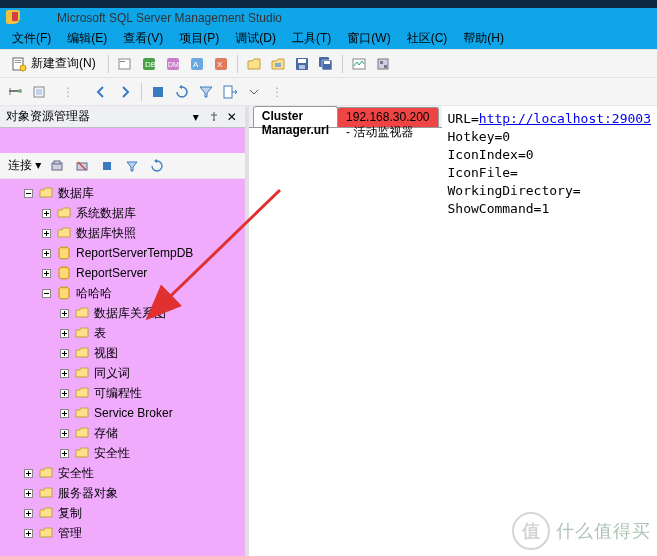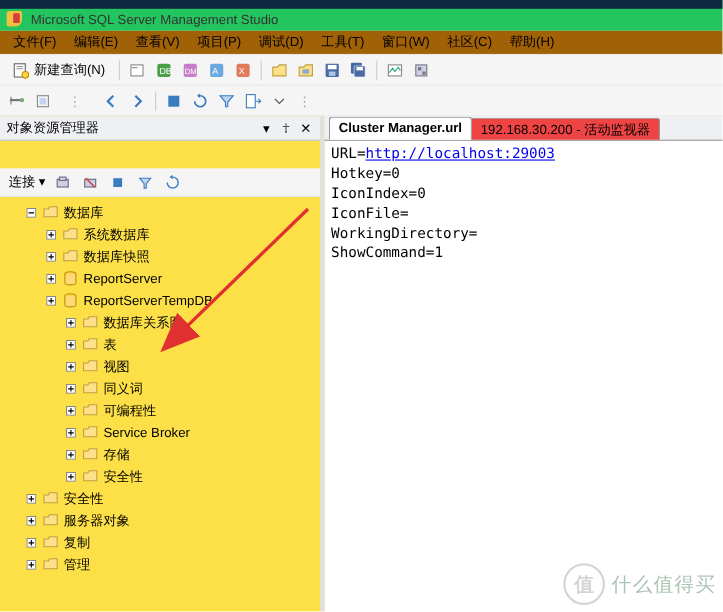--- a/index.html
+++ b/index.html
@@ -8,25 +8,26 @@
     font-family: "Microsoft YaHei", "Segoe UI", Tahoma, sans-serif;
     font-size: 12px;
     background: #fff;
     width: 657px;
     height: 556px;
     overflow: hidden;
     position: relative;
   }
   .titlebar {
     height: 28px;
-    background: #22c55e;
+    background: #0ea5e9;
     display: flex;
     align-items: center;
     padding: 0 6px;
     border-top: 8px solid #0d2840;
+    gap: 29px;
   }
   .titlebar .app-icon {
     width: 16px; height: 16px;
     margin-right: 6px;
     position: relative;
   }
   .titlebar .app-icon::before {
     content: "";
     position: absolute;
     left: 0; top: 0;
@@ -41,21 +42,21 @@
     width: 6px; height: 9px;
     background: #d04040;
     border-radius: 1px;
   }
   .titlebar-text { color: #333; }
   .menubar {
     height: 22px;
     display: flex;
     align-items: center;
     padding: 0 4px;
-    background: #a16207;
+    background: #0ea5e9;
     border-bottom: 1px solid #e5e5e5;
   }
   .menubar .menu-item {
     padding: 2px 8px;
     cursor: default;
   }
   .toolbar {
     height: 28px;
     display: flex;
     align-items: center;
@@ -88,21 +89,21 @@
   }
   .content {
     display: flex;
     height: calc(556px - 28px - 22px - 28px - 28px);
   }
   .panel-left {
     width: 295px;
     display: flex;
     flex-direction: column;
     border-right: 4px solid #e0e0e0;
-    background: #fde047;
+    background: #f0abfc;
   }
   .panel-header {
     height: 22px;
     background: #eef0f3;
     border-bottom: 1px solid #c0c0c0;
     display: flex;
     align-items: center;
     padding: 0 6px;
     font-size: 12px;
   }
@@ -148,21 +149,21 @@
     width: 16px; height: 16px;
     margin: 0 4px 0 2px;
     display: inline-flex;
     align-items: center;
     justify-content: center;
   }
   .node-label { }
   .panel-right {
     flex: 1;
     display: flex;
-    flex-direction: column;
+    flex-direction: row;
   }
   .tabbar {
     height: 22px;
     background: #eef0f3;
     display: flex;
     align-items: flex-end;
     border-bottom: 1px solid #999;
     padding: 0 4px;
   }
   .tab {
@@ -493,37 +494,52 @@
               <line x1="2" y1="4.5" x2="7" y2="4.5" stroke="#000"></line>
               <line x1="4.5" y1="2" x2="4.5" y2="7" stroke="#000"></line>
             </svg>
           </span>
         <span class="node-icon">
             <svg width="16" height="16">
               <ellipse cx="8" cy="4" rx="5" ry="2" fill="#ffd050" stroke="#c09000"></ellipse>
               <path d="M3 4 L3 12 A5 2 0 0 0 13 12 L13 4" fill="#ffd878" stroke="#c09000"></path>
             </svg>
           </span>
-        <span class="node-label">ReportServer</span>
+        <span class="node-label">ReportServerTempDB</span>
       </div>
       <div class="tree-row" style="padding-left:36px">
         <span class="expander">
             <svg width="9" height="9">
               <rect x="0.5" y="0.5" width="8" height="8" fill="#fff" stroke="#888"></rect>
               <line x1="2" y1="4.5" x2="7" y2="4.5" stroke="#000"></line>
               <line x1="4.5" y1="2" x2="4.5" y2="7" stroke="#000"></line>
             </svg>
           </span>
         <span class="node-icon">
             <svg width="16" height="16">
               <ellipse cx="8" cy="4" rx="5" ry="2" fill="#ffd050" stroke="#c09000"></ellipse>
               <path d="M3 4 L3 12 A5 2 0 0 0 13 12 L13 4" fill="#ffd878" stroke="#c09000"></path>
             </svg>
           </span>
-        <span class="node-label">ReportServerTempDB</span>
+        <span class="node-label">ReportServer</span>
+      </div>
+      <div class="tree-row" style="padding-left:36px">
+        <span class="expander">
+            <svg width="9" height="9">
+              <rect x="0.5" y="0.5" width="8" height="8" fill="#fff" stroke="#888"></rect>
+              <line x1="2" y1="4.5" x2="7" y2="4.5" stroke="#000"></line>
+            </svg>
+          </span>
+        <span class="node-icon">
+            <svg width="16" height="16">
+              <ellipse cx="8" cy="4" rx="5" ry="2" fill="#ffd050" stroke="#c09000"></ellipse>
+              <path d="M3 4 L3 12 A5 2 0 0 0 13 12 L13 4" fill="#ffd878" stroke="#c09000"></path>
+            </svg>
+          </span>
+        <span class="node-label">哈哈哈</span>
       </div>
       <div class="tree-row" style="padding-left:54px">
         <span class="expander">
             <svg width="9" height="9">
               <rect x="0.5" y="0.5" width="8" height="8" fill="#fff" stroke="#888"></rect>
               <line x1="2" y1="4.5" x2="7" y2="4.5" stroke="#000"></line>
               <line x1="4.5" y1="2" x2="4.5" y2="7" stroke="#000"></line>
             </svg>
           </span>
         <span class="node-icon">

